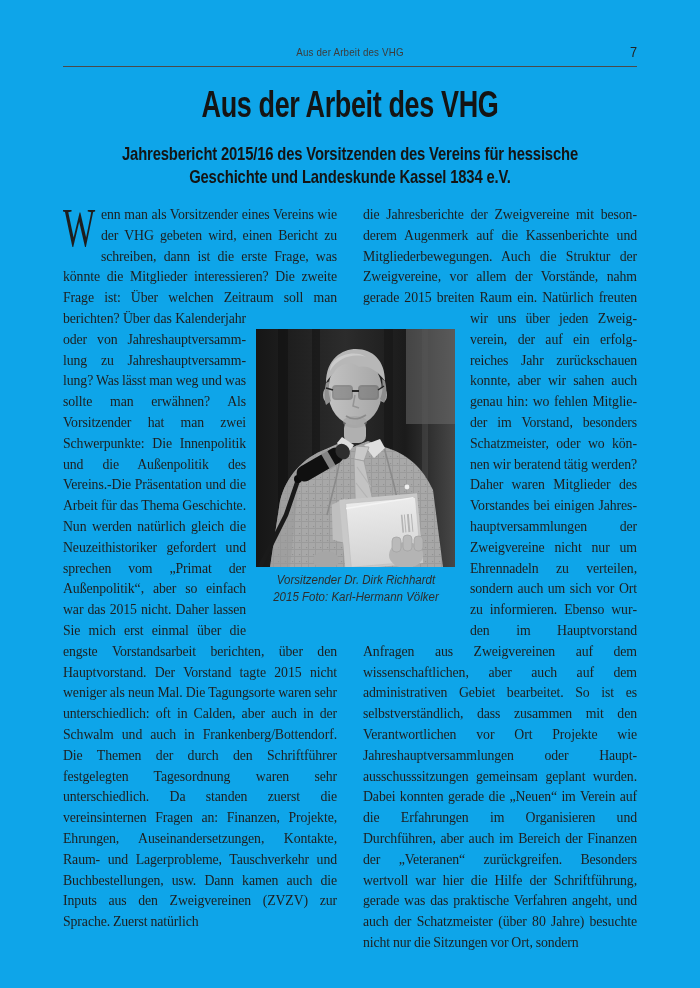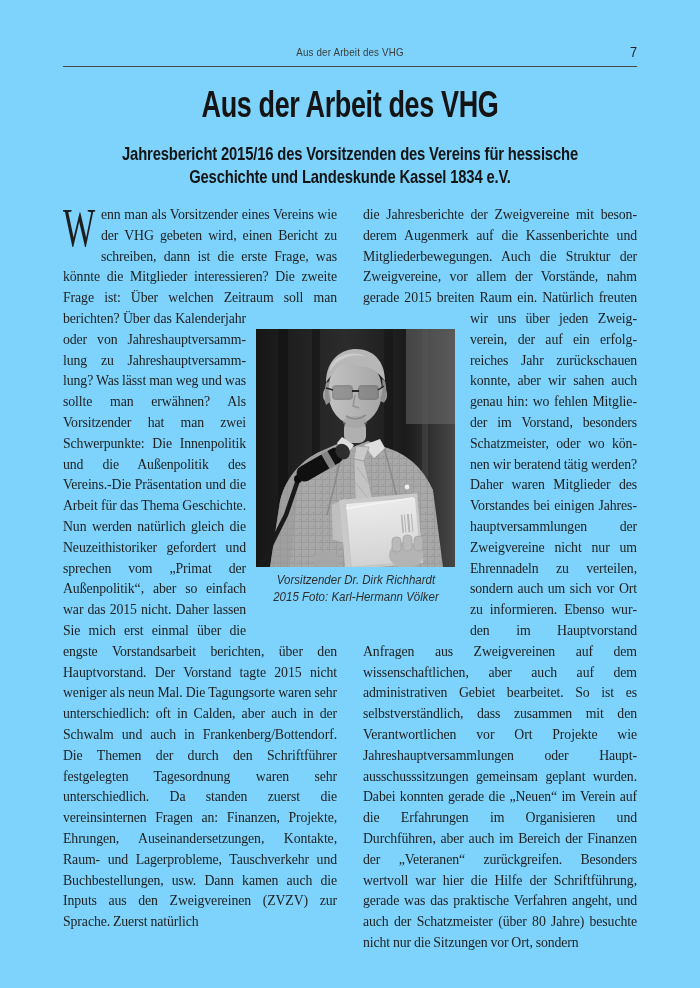--- a/index.html
+++ b/index.html
@@ -1,17 +1,17 @@
 <!DOCTYPE html>
 <html lang="de"><head>
 <meta charset="utf-8">
 <style>
   html,body{margin:0;padding:0;background:#ffffff;}
   .page{
-    position:relative;width:700px;height:988px;background:#7dd3fc;overflow:hidden;
+    position:relative;width:700px;height:988px;background:#0ea5e9;overflow:hidden;
     font-family:"Liberation Serif", serif;color:#1e1e1e;
   }
   
   .running-head{
     position:absolute;top:46px;left:0;width:700px;text-align:center;
     font-family:"Liberation Sans", sans-serif;font-size:11.5px;color:#3c3c3c;
     letter-spacing:.2px;transform:scaleX(.85);
   }
   .page-number{
     position:absolute;top:43px;left:597px;width:40px;text-align:right;

